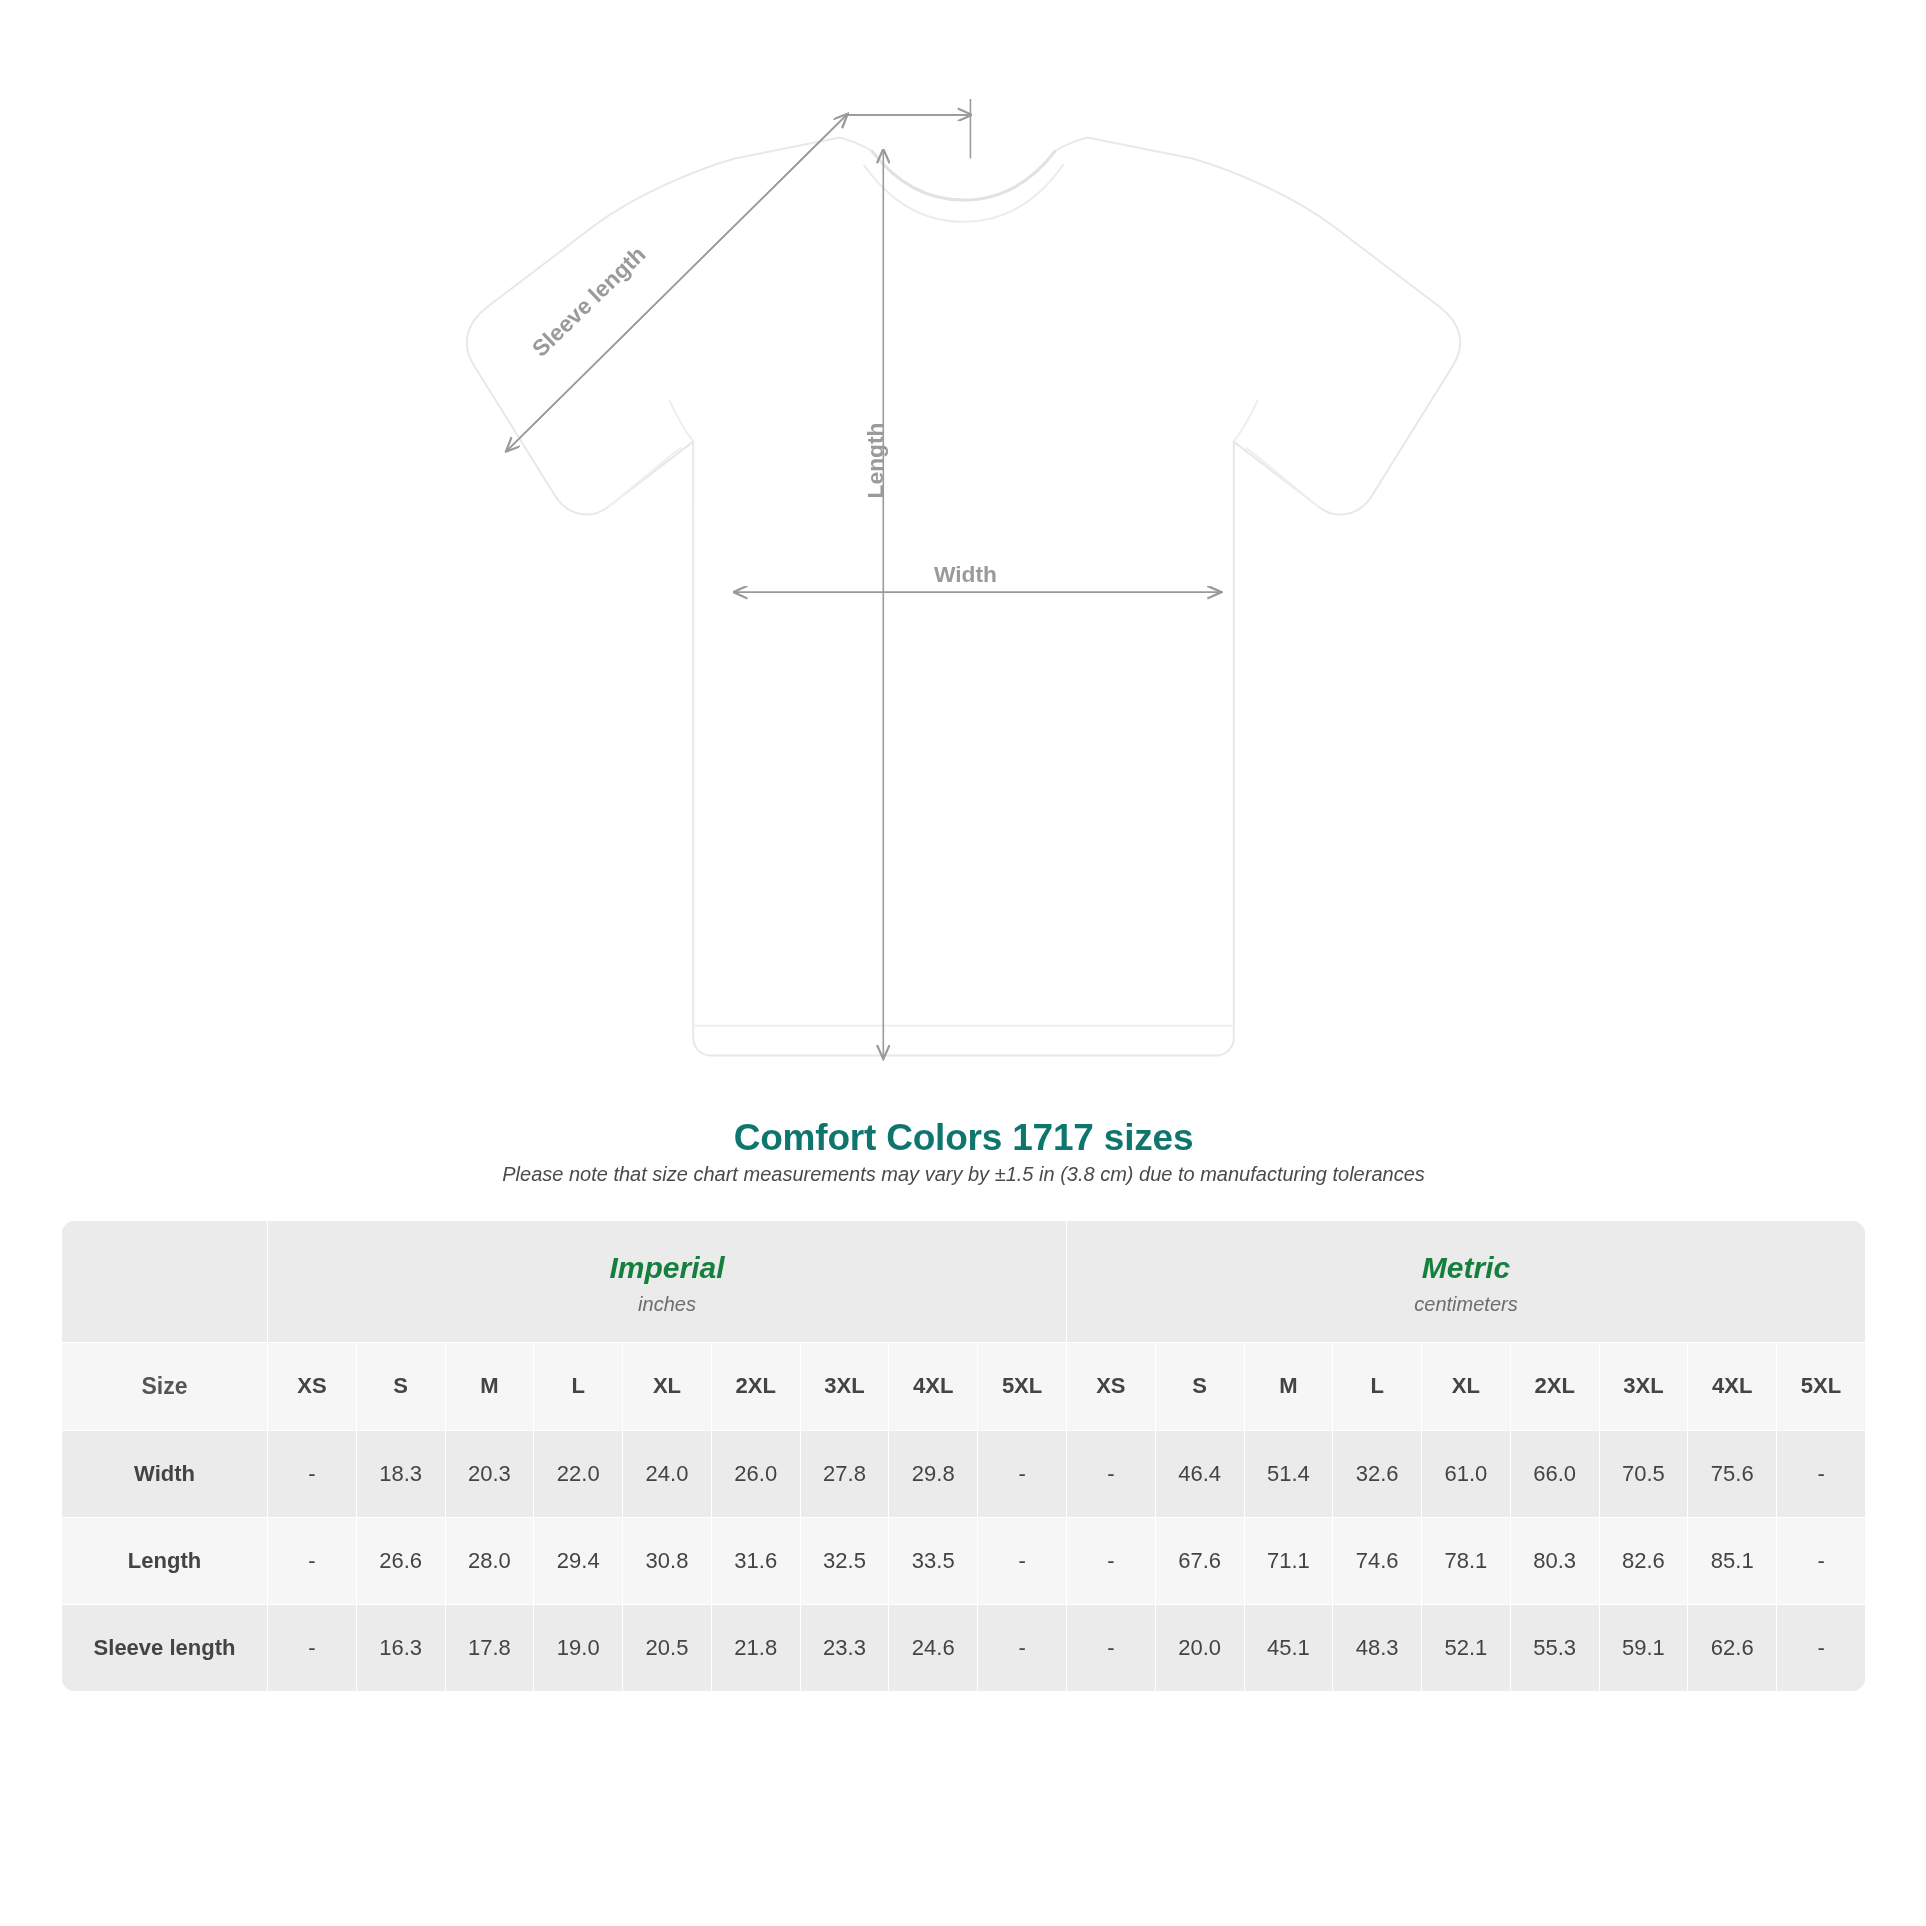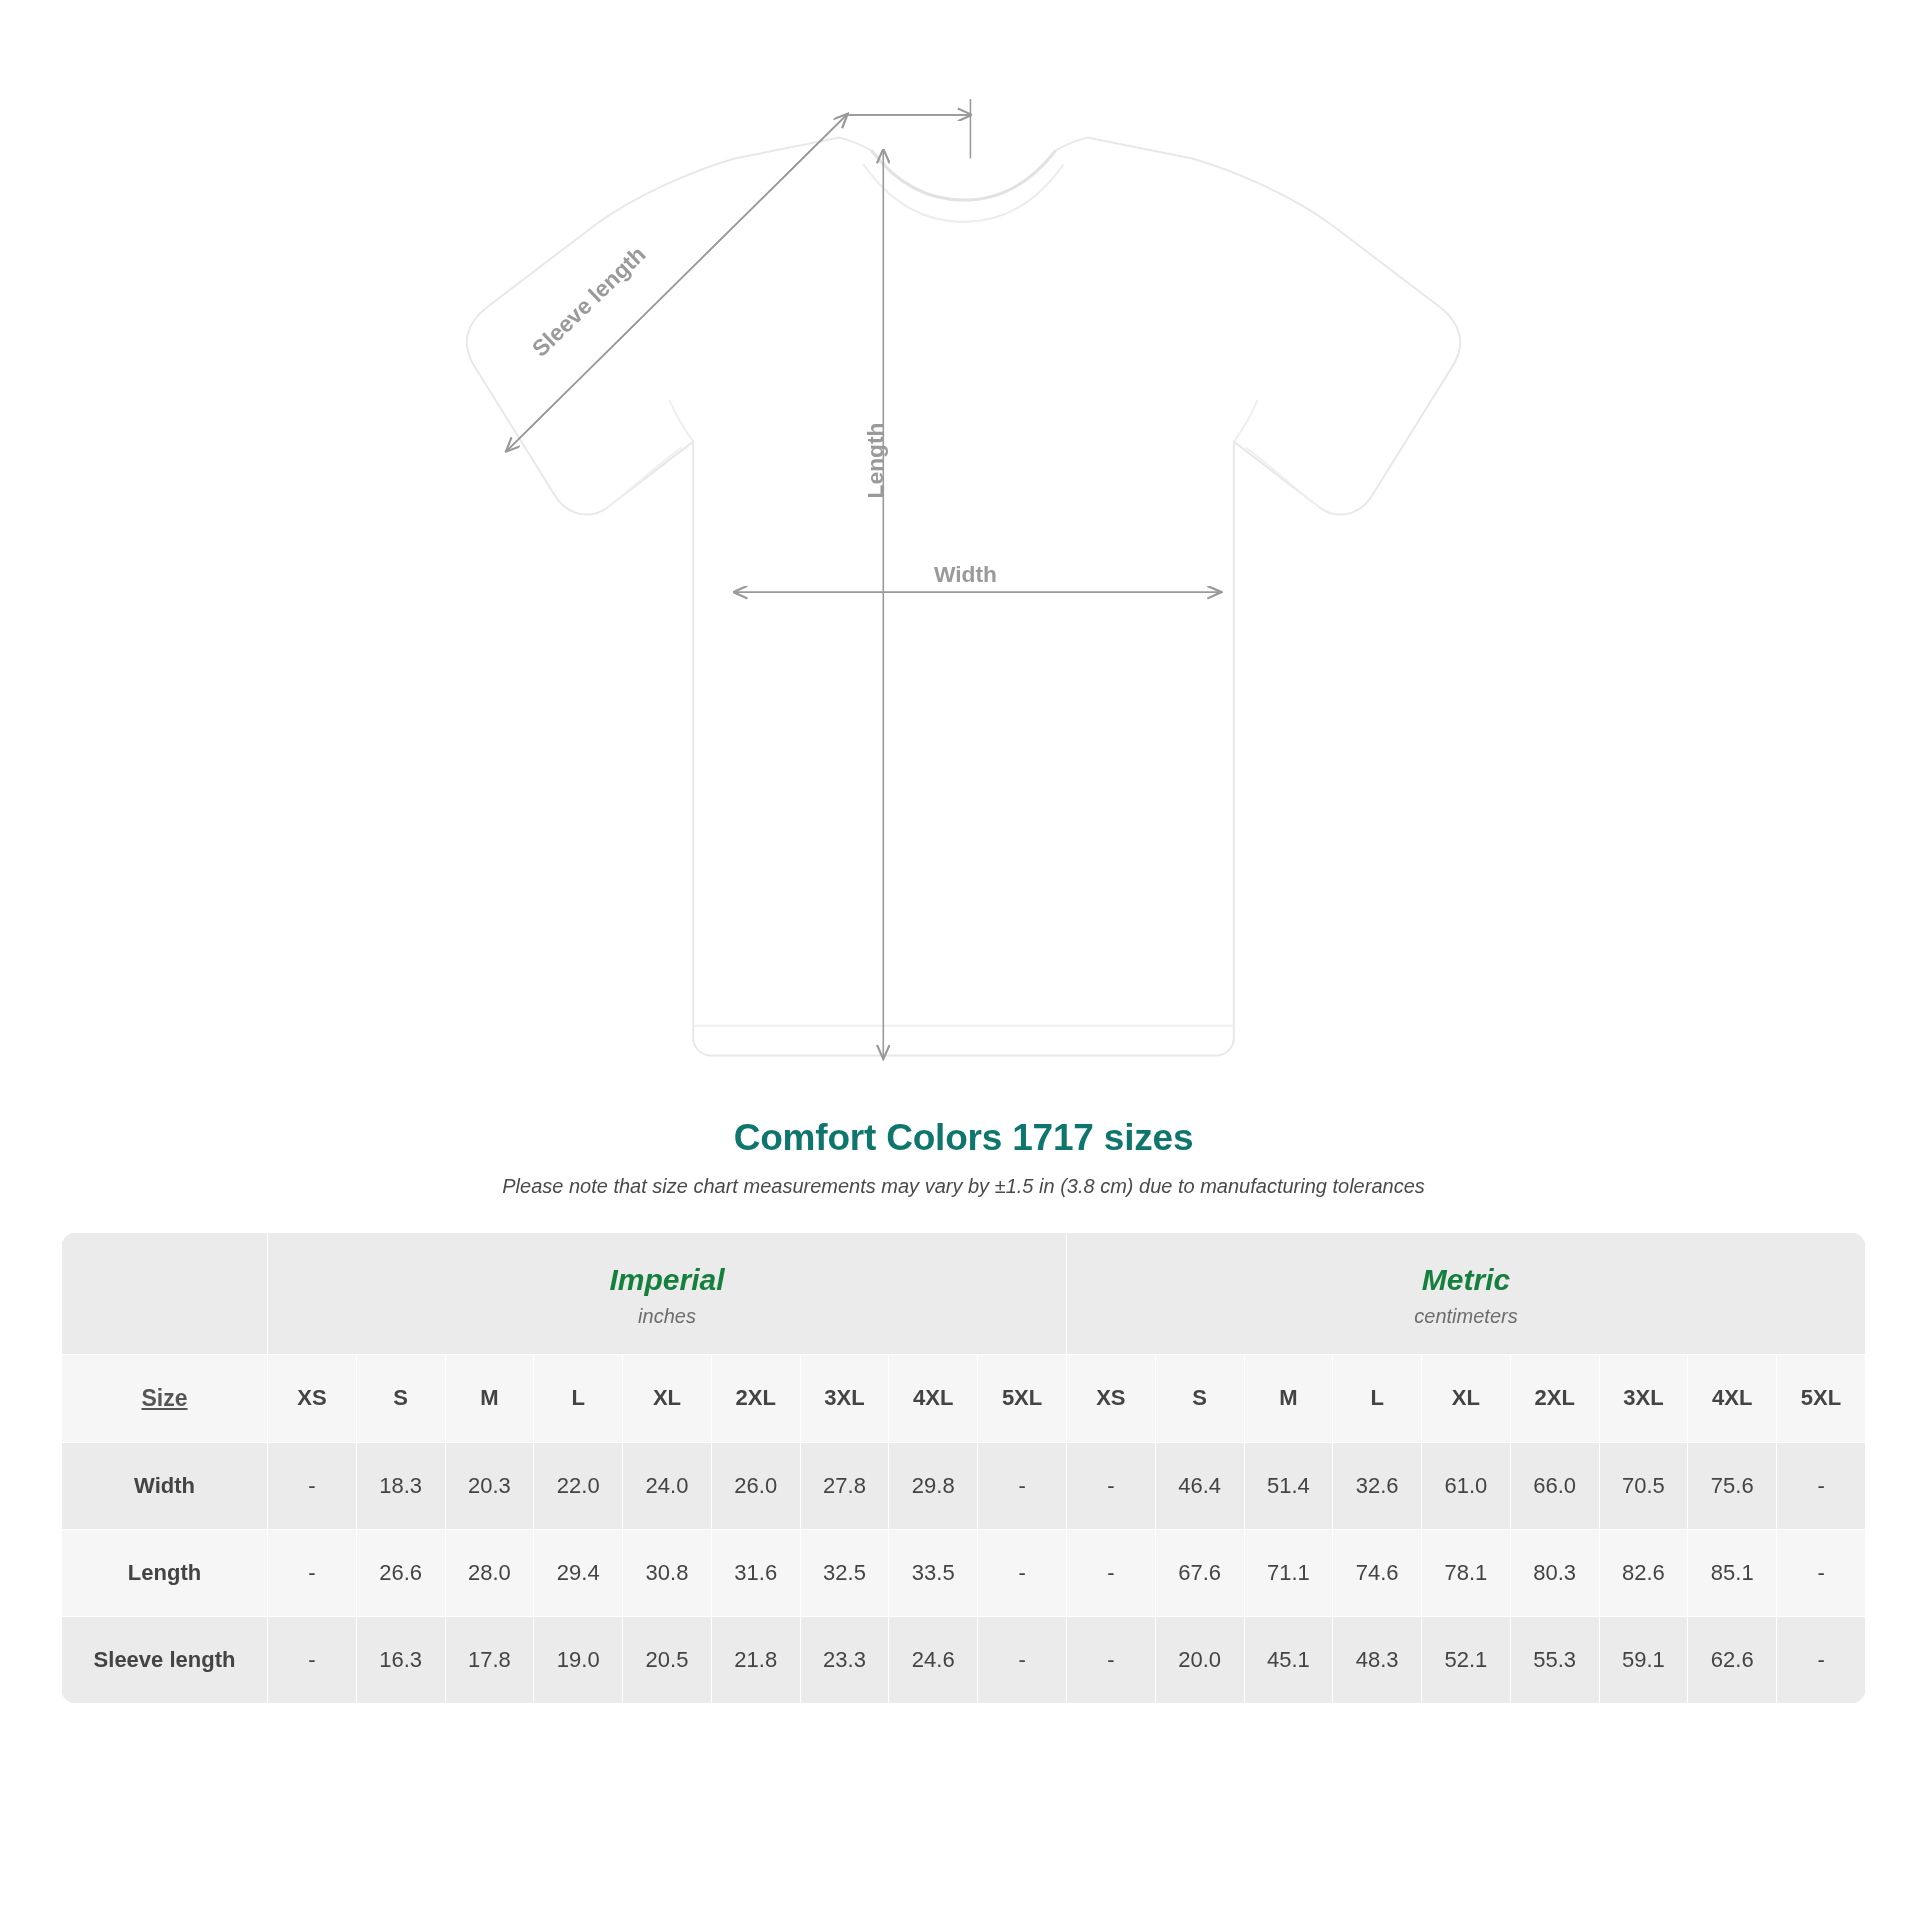--- a/index.html
+++ b/index.html
@@ -40,21 +40,21 @@
     font-size: 37px;
     font-weight: bold;
     color: #0f766e;
     letter-spacing: -0.2px;
     margin: 0;
   }
   .chart-note {
     font-size: 20px;
     font-style: italic;
     color: #4a4a4a;
-    margin-top: 16px;
+    margin-top: 4px;
   }
 
   
   .table-wrap {
     margin: 34px 61px 0 61px;
     border-radius: 16px;
     overflow: hidden;
     background: #ffffff;
   }
   table.size-table {
@@ -92,21 +92,20 @@
     background: #f6f6f6;
     padding: 30px 0;
     font-size: 23px;
     font-weight: bold;
     color: #555555;
   }
   .size-row td.rowlabel {
     font-size: 23px;
     font-weight: bold;
     color: #555555;
-    text-decoration: underline;
   }
   
   .data-row td {
     padding: 30px 0;
     font-size: 23px;
     color: #3f3f3f;
   }
   .data-row.shade td {
     background: #ebebeb;
   }

